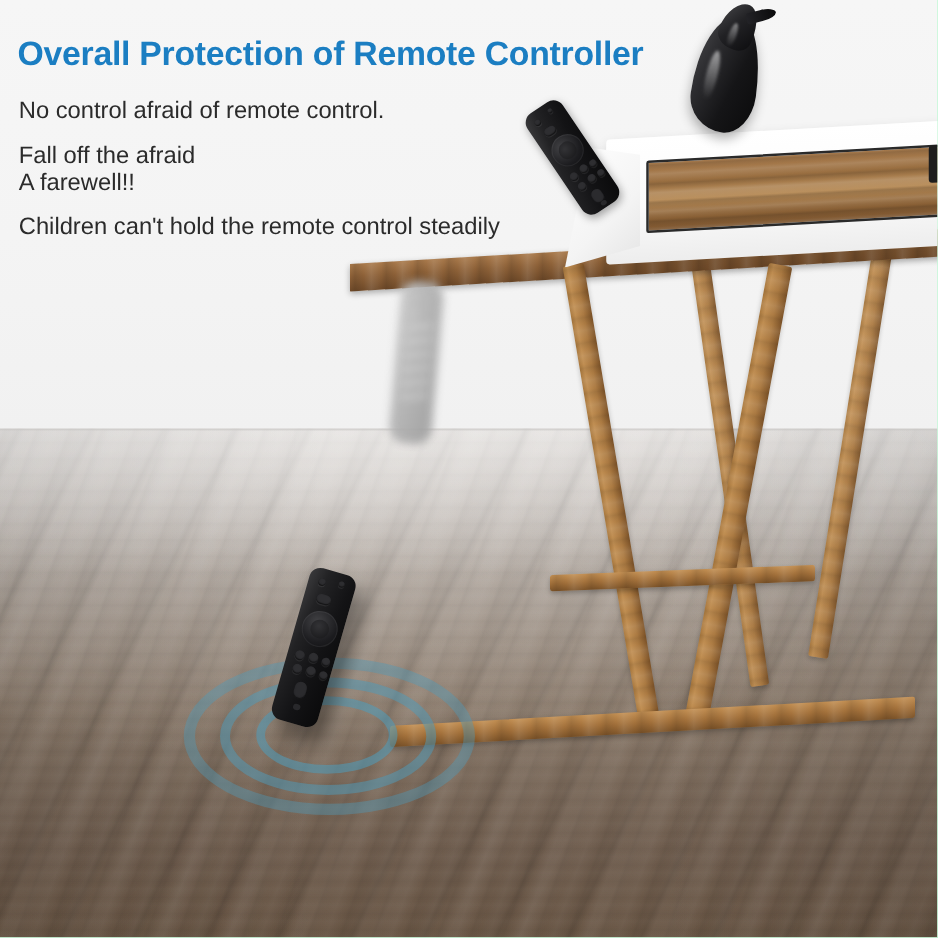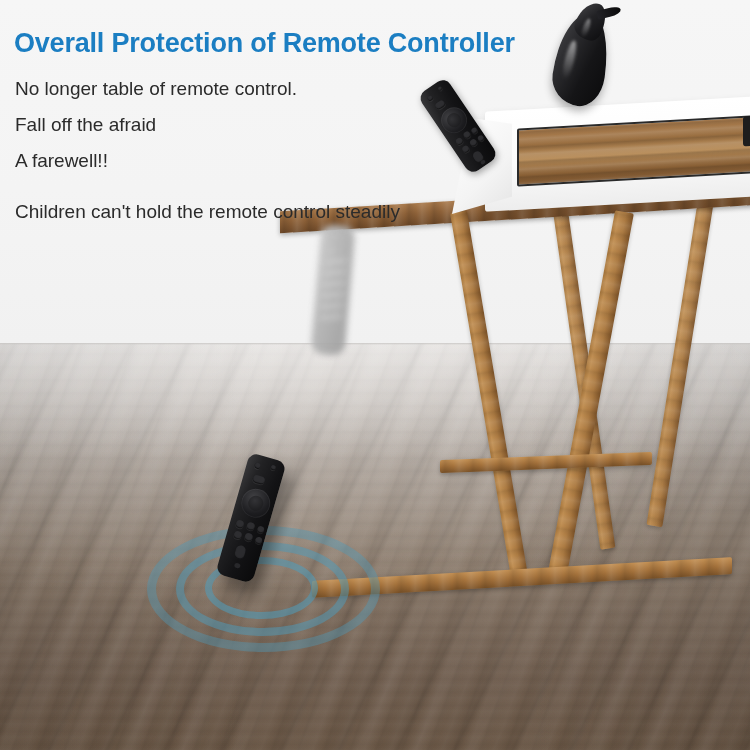--- a/index.html
+++ b/index.html
@@ -92,22 +92,22 @@
     position:absolute;left:14px;top:28px;
     font-size:27px;font-weight:bold;letter-spacing:-.2px;
     color:#1b7ec2;white-space:nowrap;
   }
   .bodyline{
     position:absolute;left:15px;
     font-size:19px;color:#2b2b2b;white-space:nowrap;font-weight:normal;
   }
   .l1{top:78px;}
   .l2{top:114px;}
-  .l3{top:150px;}
-  .l4{top:201px;text-align:center;}
+  .l3{top:136px;}
+  .l4{top:171px;text-align:center;}
 
   
   .table-wrap{position:absolute;left:430px;top:0px;width:320px;height:640px;}
 
   .beam{                       
     position:absolute;left:-150px;top:197px;width:480px;height:22px;
     background:linear-gradient(180deg,#a8794b 0%,#8d6138 45%,#6f4a29 100%);
     transform:skewY(-3.4deg);
     box-shadow:0 2px 5px rgba(0,0,0,.3);
   }
@@ -389,19 +389,19 @@
       <div class="rc-dot" style="left:7px;top:79px;width:8px;height:8px;"></div>
       <div class="rc-dot" style="left:18px;top:78px;width:8px;height:8px;"></div>
       <div class="rc-dot" style="left:29px;top:79px;width:7px;height:7px;"></div>
       <div class="rc-pill" style="left:13px;top:92px;width:10px;height:14px;"></div>
       <div class="rc-mic" style="left:16px;top:110px;width:6px;height:5px;"></div>
     </div>
   </div>
 
   <div class="copy">
     <div class="headline">Overall Protection of Remote Controller</div>
-    <div class="bodyline l1">No longer table of remote control.</div>
+    <div class="bodyline l1">No control afraid of remote control.</div>
     <div class="bodyline l2">Fall off the afraid</div>
     <div class="bodyline l3">A farewell!!</div>
     <div class="bodyline l4">Children can't hold the remote control steadily</div>
   </div>
 
 </div>
 
 </body></html>

